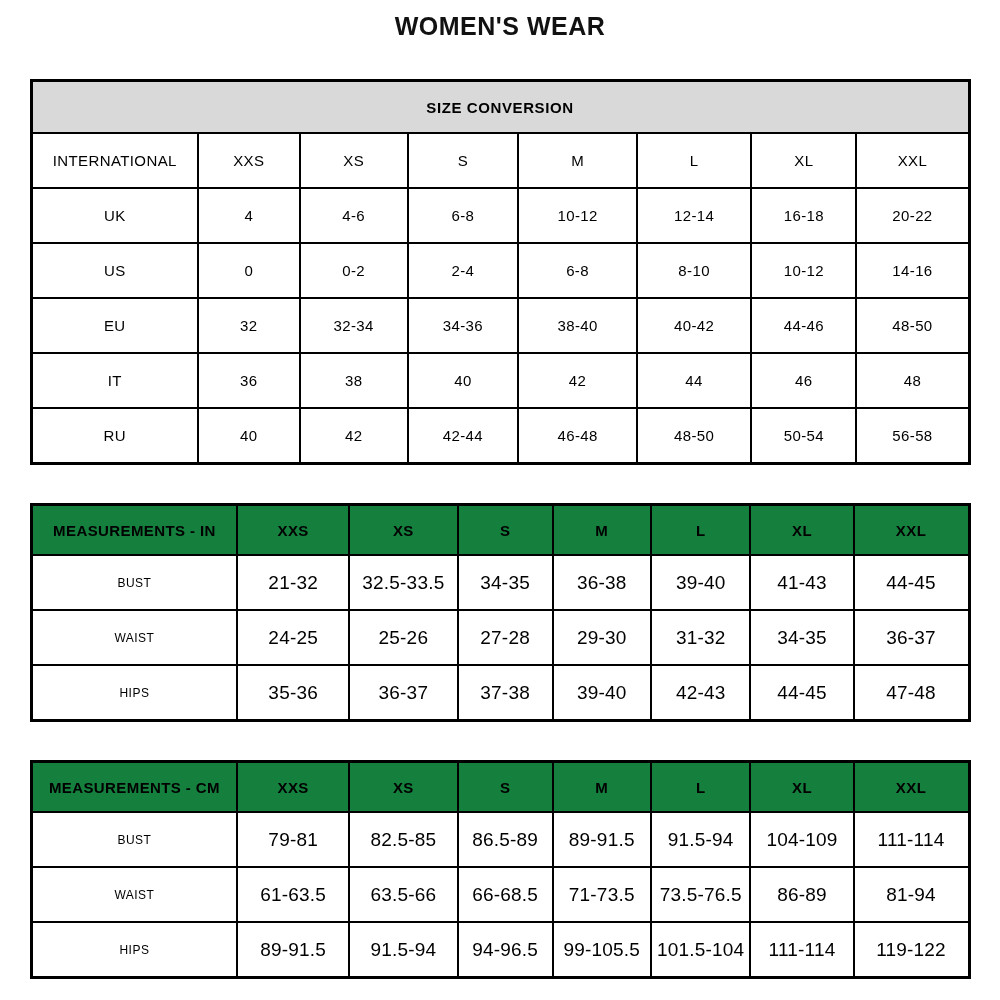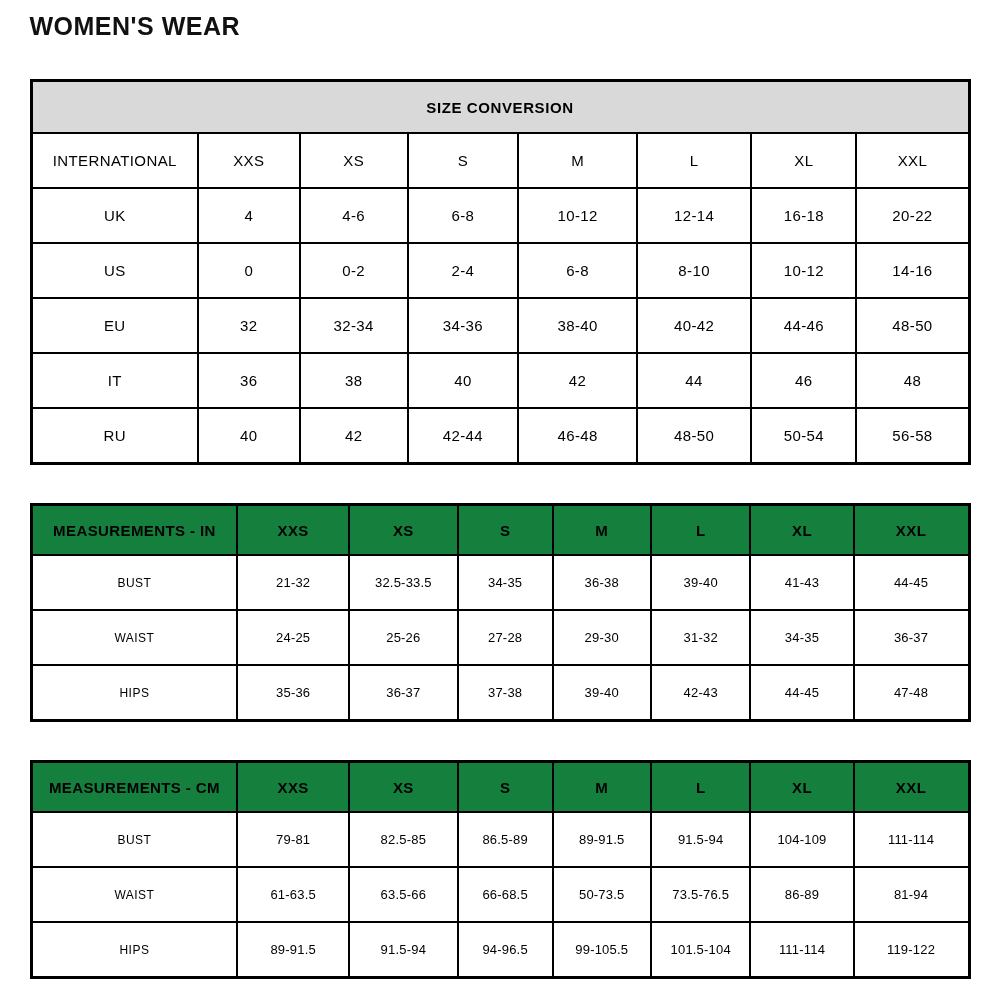--- a/index.html
+++ b/index.html
@@ -10,21 +10,21 @@
     color: #000000;
     font-family: "Liberation Sans", sans-serif;
   }
   .sheet {
     width: 941px;
     margin: 0 auto;
     padding-top: 12px;
   }
   .title {
     margin: 0 0 18px 0;
-    text-align: left;
+    text-align: center;
     font-size: 25px;
     font-weight: 700;
     letter-spacing: 0.5px;
     color: #111111;
   }
   table.t {
     width: 941px;
     table-layout: fixed;
     border-collapse: collapse;
     border: 3px solid #000000;
@@ -51,21 +51,21 @@
   .t1 tr.r td    { height: 53px; font-size: 15px; letter-spacing: 0.4px; }
   
   .t2 { margin-bottom: 15px; }
   .tm tr.band td {
     height: 48px;
     background: #15803d;
     font-weight: 700;
     font-size: 15px;
     letter-spacing: 0.4px;
   }
-  .tm tr.r td { height: 53px; font-size: 13px; letter-spacing: 0.2px; }
+  .tm tr.r td { height: 53px; font-size: 19px; letter-spacing: 0.2px; }
   .tm tr.r td.lbl { font-size: 12px; letter-spacing: 0.5px; }
 </style>
 </head>
 <body>
 
 <div class="sheet">
 
   <h1 class="title">WOMEN'S WEAR</h1>
 
   <table class="t t1">
@@ -231,21 +231,21 @@
         <td>89-91.5</td>
         <td>91.5-94</td>
         <td>104-109</td>
         <td>111-114</td>
       </tr>
       <tr class="r">
         <td class="lbl">WAIST</td>
         <td>61-63.5</td>
         <td>63.5-66</td>
         <td>66-68.5</td>
-        <td>50-73.5</td>
+        <td>71-73.5</td>
         <td>73.5-76.5</td>
         <td>86-89</td>
         <td>81-94</td>
       </tr>
       <tr class="r">
         <td class="lbl">HIPS</td>
         <td>89-91.5</td>
         <td>91.5-94</td>
         <td>94-96.5</td>
         <td>99-105.5</td>

